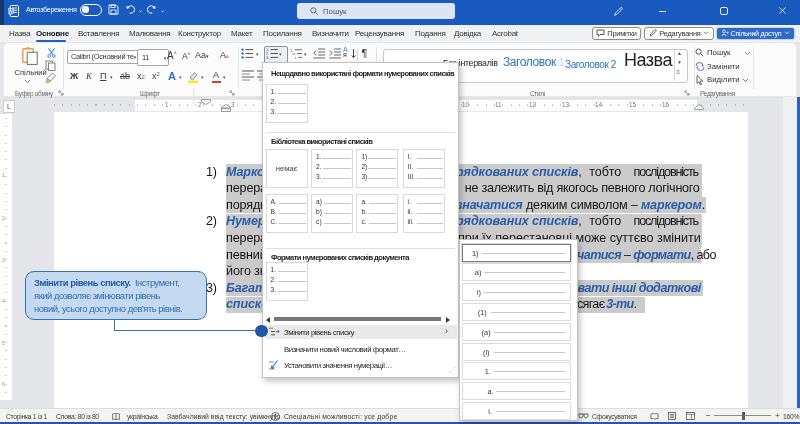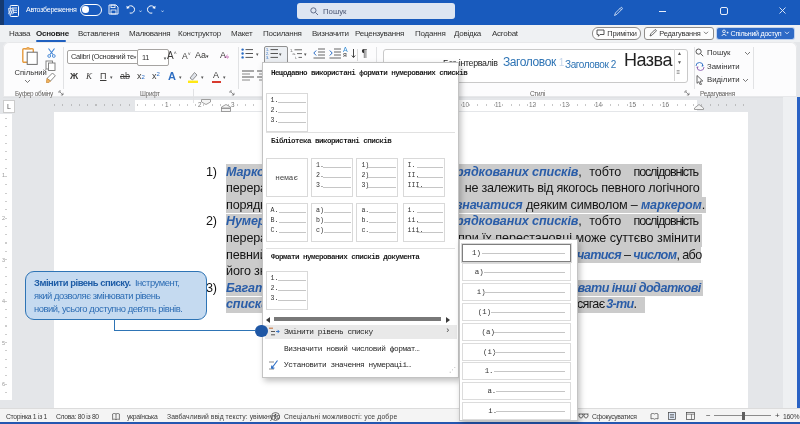--- a/index.html
+++ b/index.html
@@ -25,23 +25,23 @@
   #ruler{left:0;top:97px;width:800px;height:15px;background:#e4e6e9;}
   
   #page{left:54px;top:112px;width:694px;height:296px;background:#fff;}
   .docline{position:absolute;white-space:nowrap;font-size:12.6px;letter-spacing:-0.15px;color:#151515;}
   .jsp{display:inline-block;width:7.5px;}
   .jsp2{display:inline-block;width:12.3px;}
   .narrow{letter-spacing:-1.17px;}
   .hl{position:absolute;background:#cbcbcb;height:16.6px;}
   .bb{color:#2a5da8;font-weight:bold;font-style:italic;}
   
-  .panel{position:absolute;background:#fff;border:1px solid #c3c3c3;box-shadow:2px 3px 6px rgba(0,0,0,.25);z-index:20;font-family:Liberation Mono, monospace;}
+  .panel{position:absolute;background:#fff;border:1px solid #c3c3c3;box-shadow:2px 3px 6px rgba(0,0,0,.25);z-index:20;}
   .ddhead{position:absolute;font-size:7.6px;font-weight:bold;color:#1d1d1d;letter-spacing:-0.55px;white-space:nowrap;}
-  .pbox{position:absolute;width:40px;height:37px;border:1px solid #d9d9d9;background:#fff;margin-top:9px;}
+  .pbox{position:absolute;width:40px;height:37px;border:1px solid #d9d9d9;background:#fff;}
   .pbox .r{position:absolute;left:4px;font-size:6.6px;color:#333;white-space:nowrap;}
   .pbox .ln{position:absolute;height:1px;background:#c6c6c6;}
   .menuitem{position:absolute;font-size:7.8px;color:#262626;white-space:nowrap;letter-spacing:-0.45px;}
   
   .subbox{position:absolute;left:2.5px;width:107px;height:16px;border:1px solid #dcdcdc;background:#fff;}
   .subbox .lb{position:absolute;top:4px;font-size:7.4px;color:#333;}
   .subbox .ln{position:absolute;top:8px;height:1px;background:#c6c6c6;}
   
   #callout{left:25px;top:271px;width:180px;height:47px;background:#c5daf0;
            border:1.5px solid #2e74b5;border-radius:9px;}
@@ -78,21 +78,21 @@
   <div class="docline" style="left:226px;top:247.6px;">певний</div>
   <div class="docline" style="left:226px;top:264.2px;">його значенням.</div>
   <div class="docline bb" style="left:226px;top:280.8px;">Багаторівневі</div>
   <div class="docline bb" style="left:226px;top:297.4px;">списки,</div>
 
   <div class="docline" id="r1" style="left:456px;top:164.6px;letter-spacing:-0.1px;"><span id="w1a"><span class="bb">рядкованих списків</span>,</span><span class="jsp"> </span><span id="w1b">тобто</span><span class="jsp2"> </span><span id="w1c" class="narrow">послідовність</span></div>
   <div class="docline" id="r2" style="left:464.8px;top:181.2px;letter-spacing:-0.28px;">не залежить від якогось певного логічного</div>
   <div class="docline" id="r3" style="left:456px;top:197.8px;letter-spacing:-0.18px;"><span class="bb">значатися</span> деяким символом – <span class="bb">маркером</span>.</div>
   <div class="docline" id="r4" style="left:456px;top:214.4px;letter-spacing:-0.1px;"><span class="w4a"><span class="bb">рядкованих списків</span>,</span><span class="jsp"> </span>тобто<span class="jsp2"> </span><span class="narrow">послідовність</span></div>
   <div class="docline" id="r5" style="left:458px;top:231px;letter-spacing:-0.05px;">при їх перестановці може суттєво змінити</div>
-  <div class="docline" id="r6" style="left:577px;top:247.6px;letter-spacing:-0.6px;"><span class="bb">чатися</span> – <span class="bb">числом</span>, або</div>
+  <div class="docline" id="r6" style="left:577px;top:247.6px;letter-spacing:-0.6px;"><span class="bb">чатися</span> – <span class="bb">формати</span>, або</div>
   <div class="docline" id="r8" style="left:571px;top:280.8px;letter-spacing:-0.5px;"><span class="bb">увати інші додаткові</span></div>
   <div class="docline" id="r9" style="left:577px;top:297.4px;letter-spacing:-0.7px;word-spacing:-1px;">сягає <span class="bb">3-ти</span>.</div>
 </div>
 
 <div class="abs" id="ruler">
   <div class="abs" style="left:135px;top:2.5px;width:562px;height:11px;background:#fff;"></div>
   <div class="abs" style="left:54px;top:7px;width:694px;height:2px;
        background:repeating-linear-gradient(to right,#9a9a9a 0,#9a9a9a 1px,transparent 1px,transparent 8.3px);opacity:.55;"></div>
   <div class="abs" id="rulernums" style="top:3.5px;font-size:6.3px;color:#777;">
     <span class="abs" style="left:165px;">1</span>
@@ -196,21 +196,21 @@
   <div class="tab" style="left:129px;">Малювання</div>
   <div class="tab" style="left:178px;">Конструктор</div>
   <div class="tab" style="left:231px;">Макет</div>
   <div class="tab" style="left:263px;">Посилання</div>
   <div class="tab" style="left:312px;">Визначити</div>
   <div class="tab" style="left:355px;">Рецензування</div>
   <div class="tab" style="left:415px;">Подання</div>
   <div class="tab" style="left:454px;">Довідка</div>
   <div class="tab" style="left:492px;">Acrobat</div>
   <div class="abs" style="left:36px;top:14.5px;width:30px;height:2.2px;background:#2060c0;border-radius:1px;"></div>
-  <div class="pillbtn" style="left:592px;width:47px;border-radius:6px;">
+  <div class="pillbtn" style="left:592px;width:47px;">
     <svg width="9" height="8" viewBox="0 0 9 8" style="margin-right:2px">
           <path d="M1 1 h7 v4.5 h-4 l-1.6 1.8 v-1.8 h-1.4 z" fill="none" stroke="#444" stroke-width="0.9"></path>
         </svg>
     Примітки</div>
   <div class="pillbtn" style="left:644px;width:68px;">
     <svg width="8" height="8" viewBox="0 0 8 8" style="margin-right:2px">
           <path d="M1 7 L1.8 4.8 L5.7 0.9 a0.9 0.9 0 0 1 1.3 1.3 L3.1 6.1 Z" fill="none" stroke="#444" stroke-width="0.8"></path>
         </svg>
     Редагування <svg width="6" height="4" viewBox="0 0 6 4" style="margin-left:2px">
           <path d="M1 0.8 L3 2.8 L5 0.8" fill="none" stroke="#555" stroke-width="0.8"></path>

